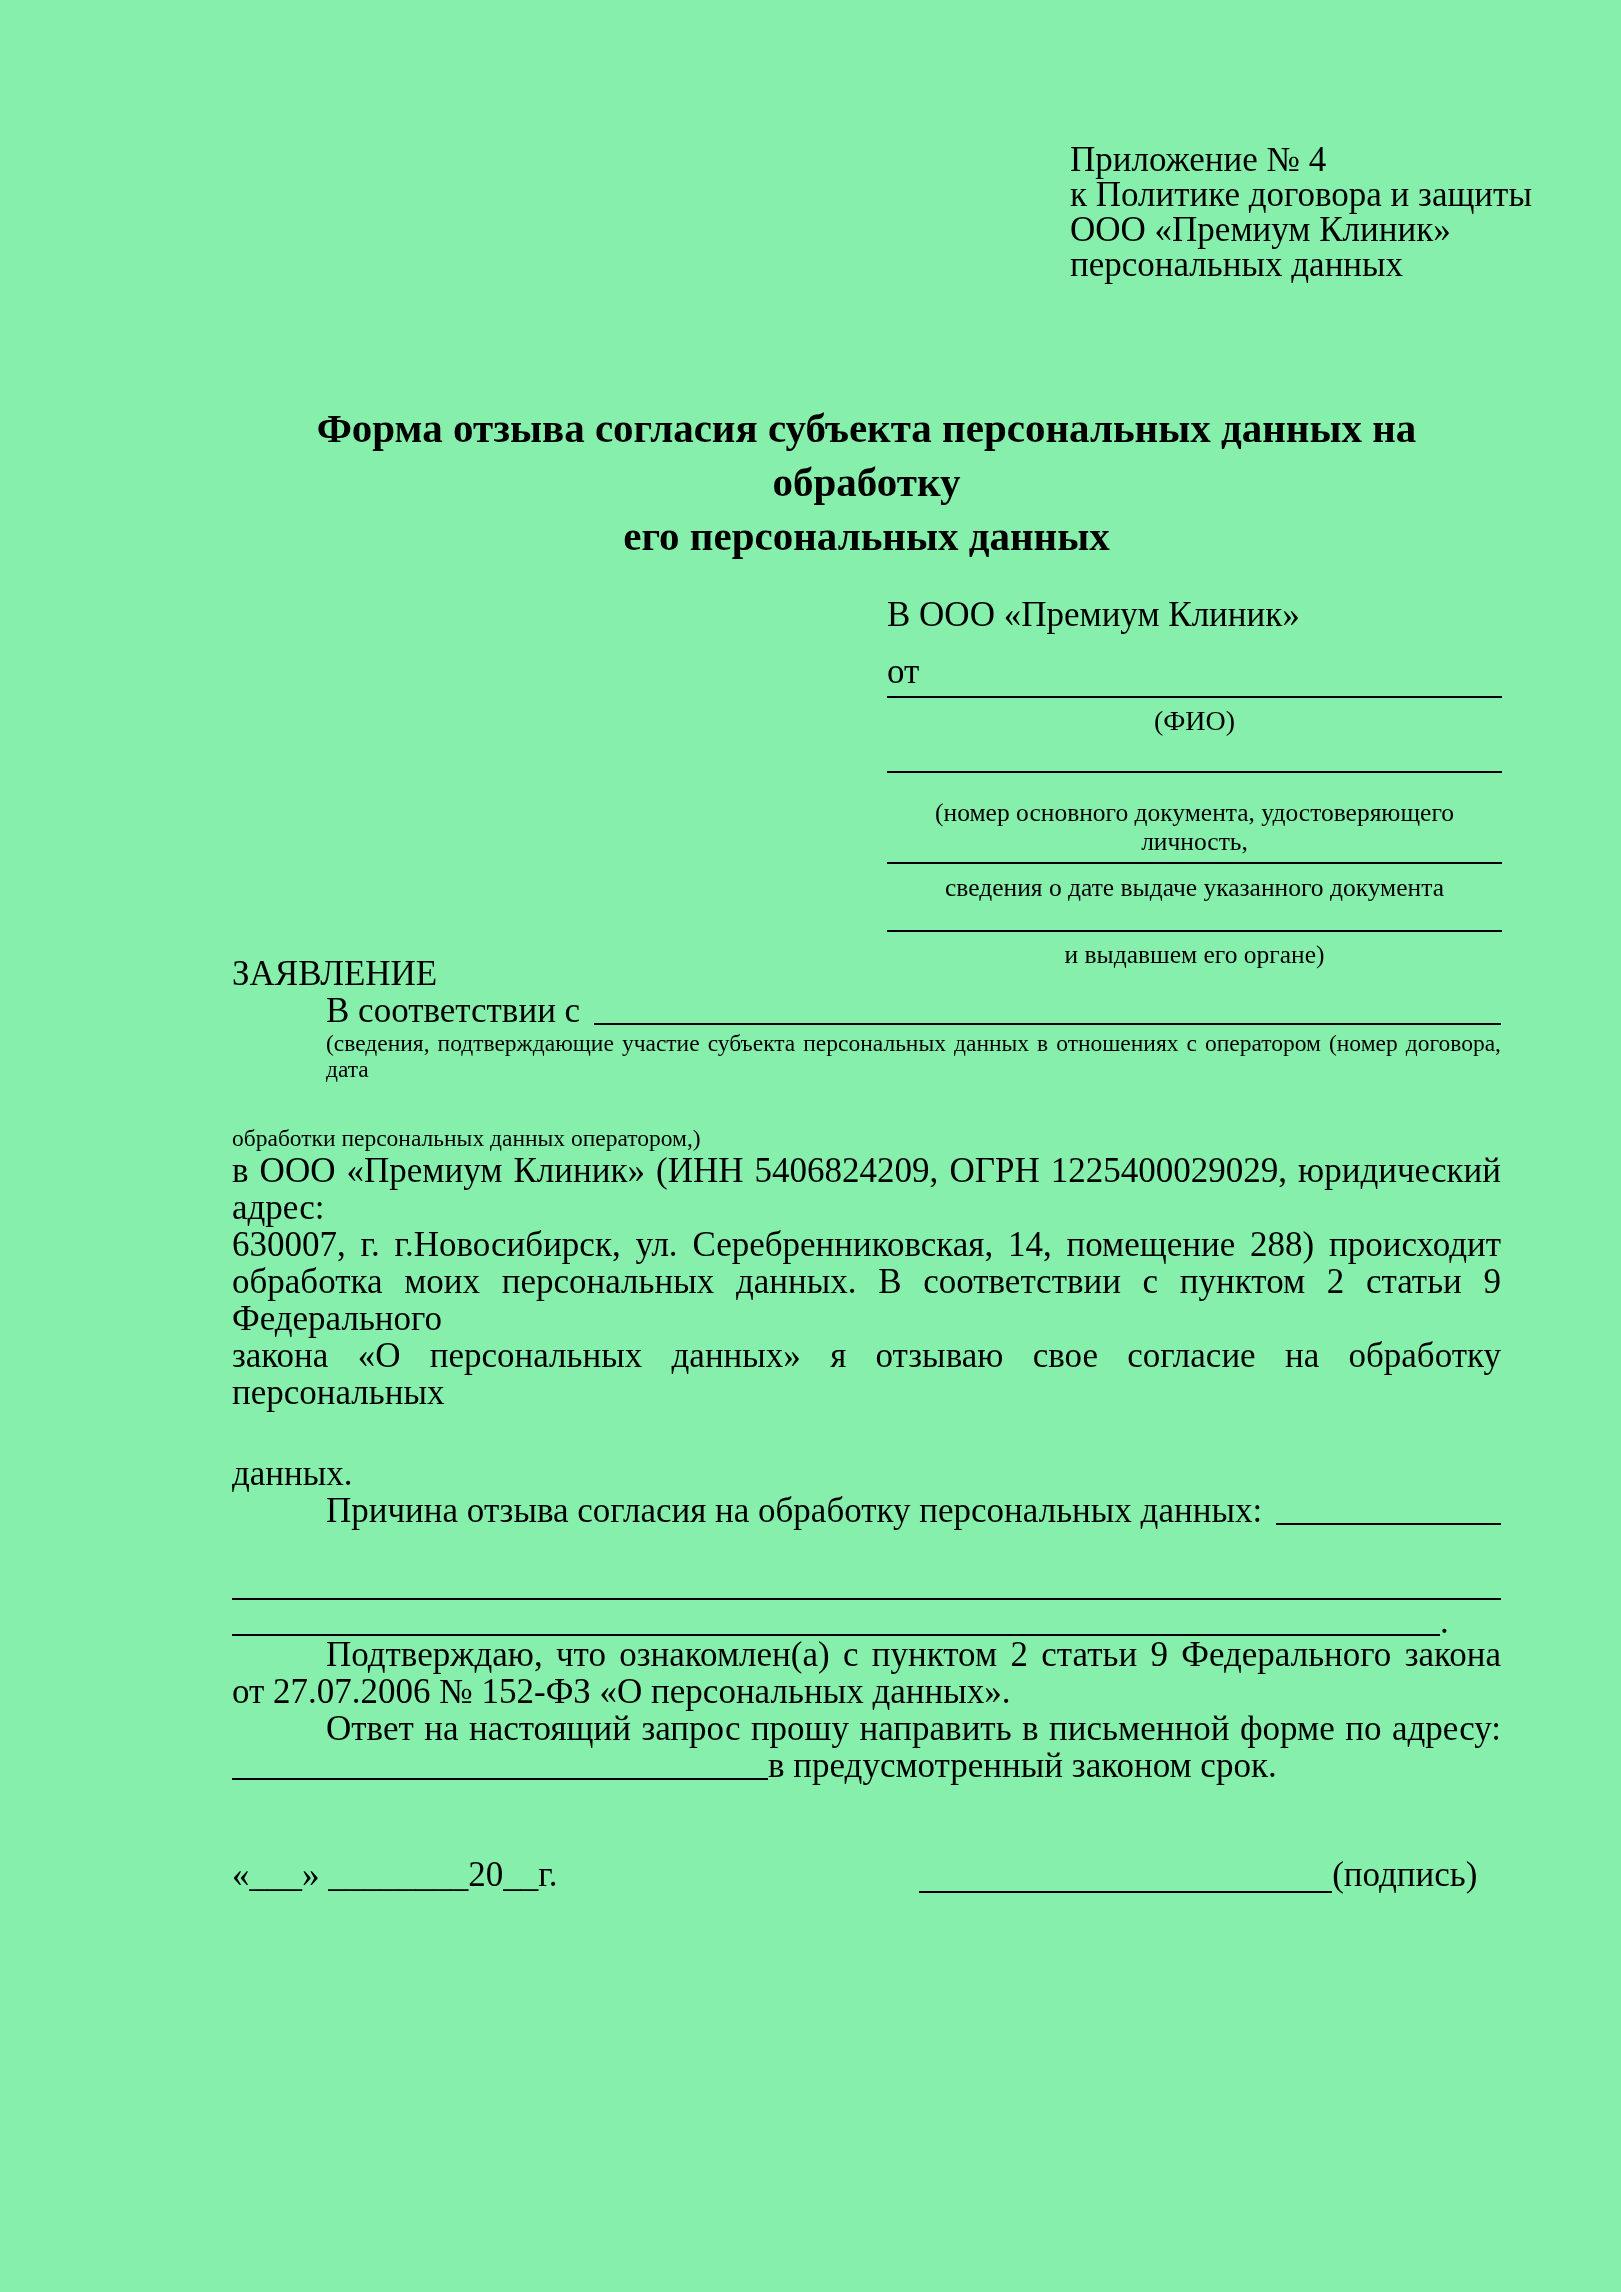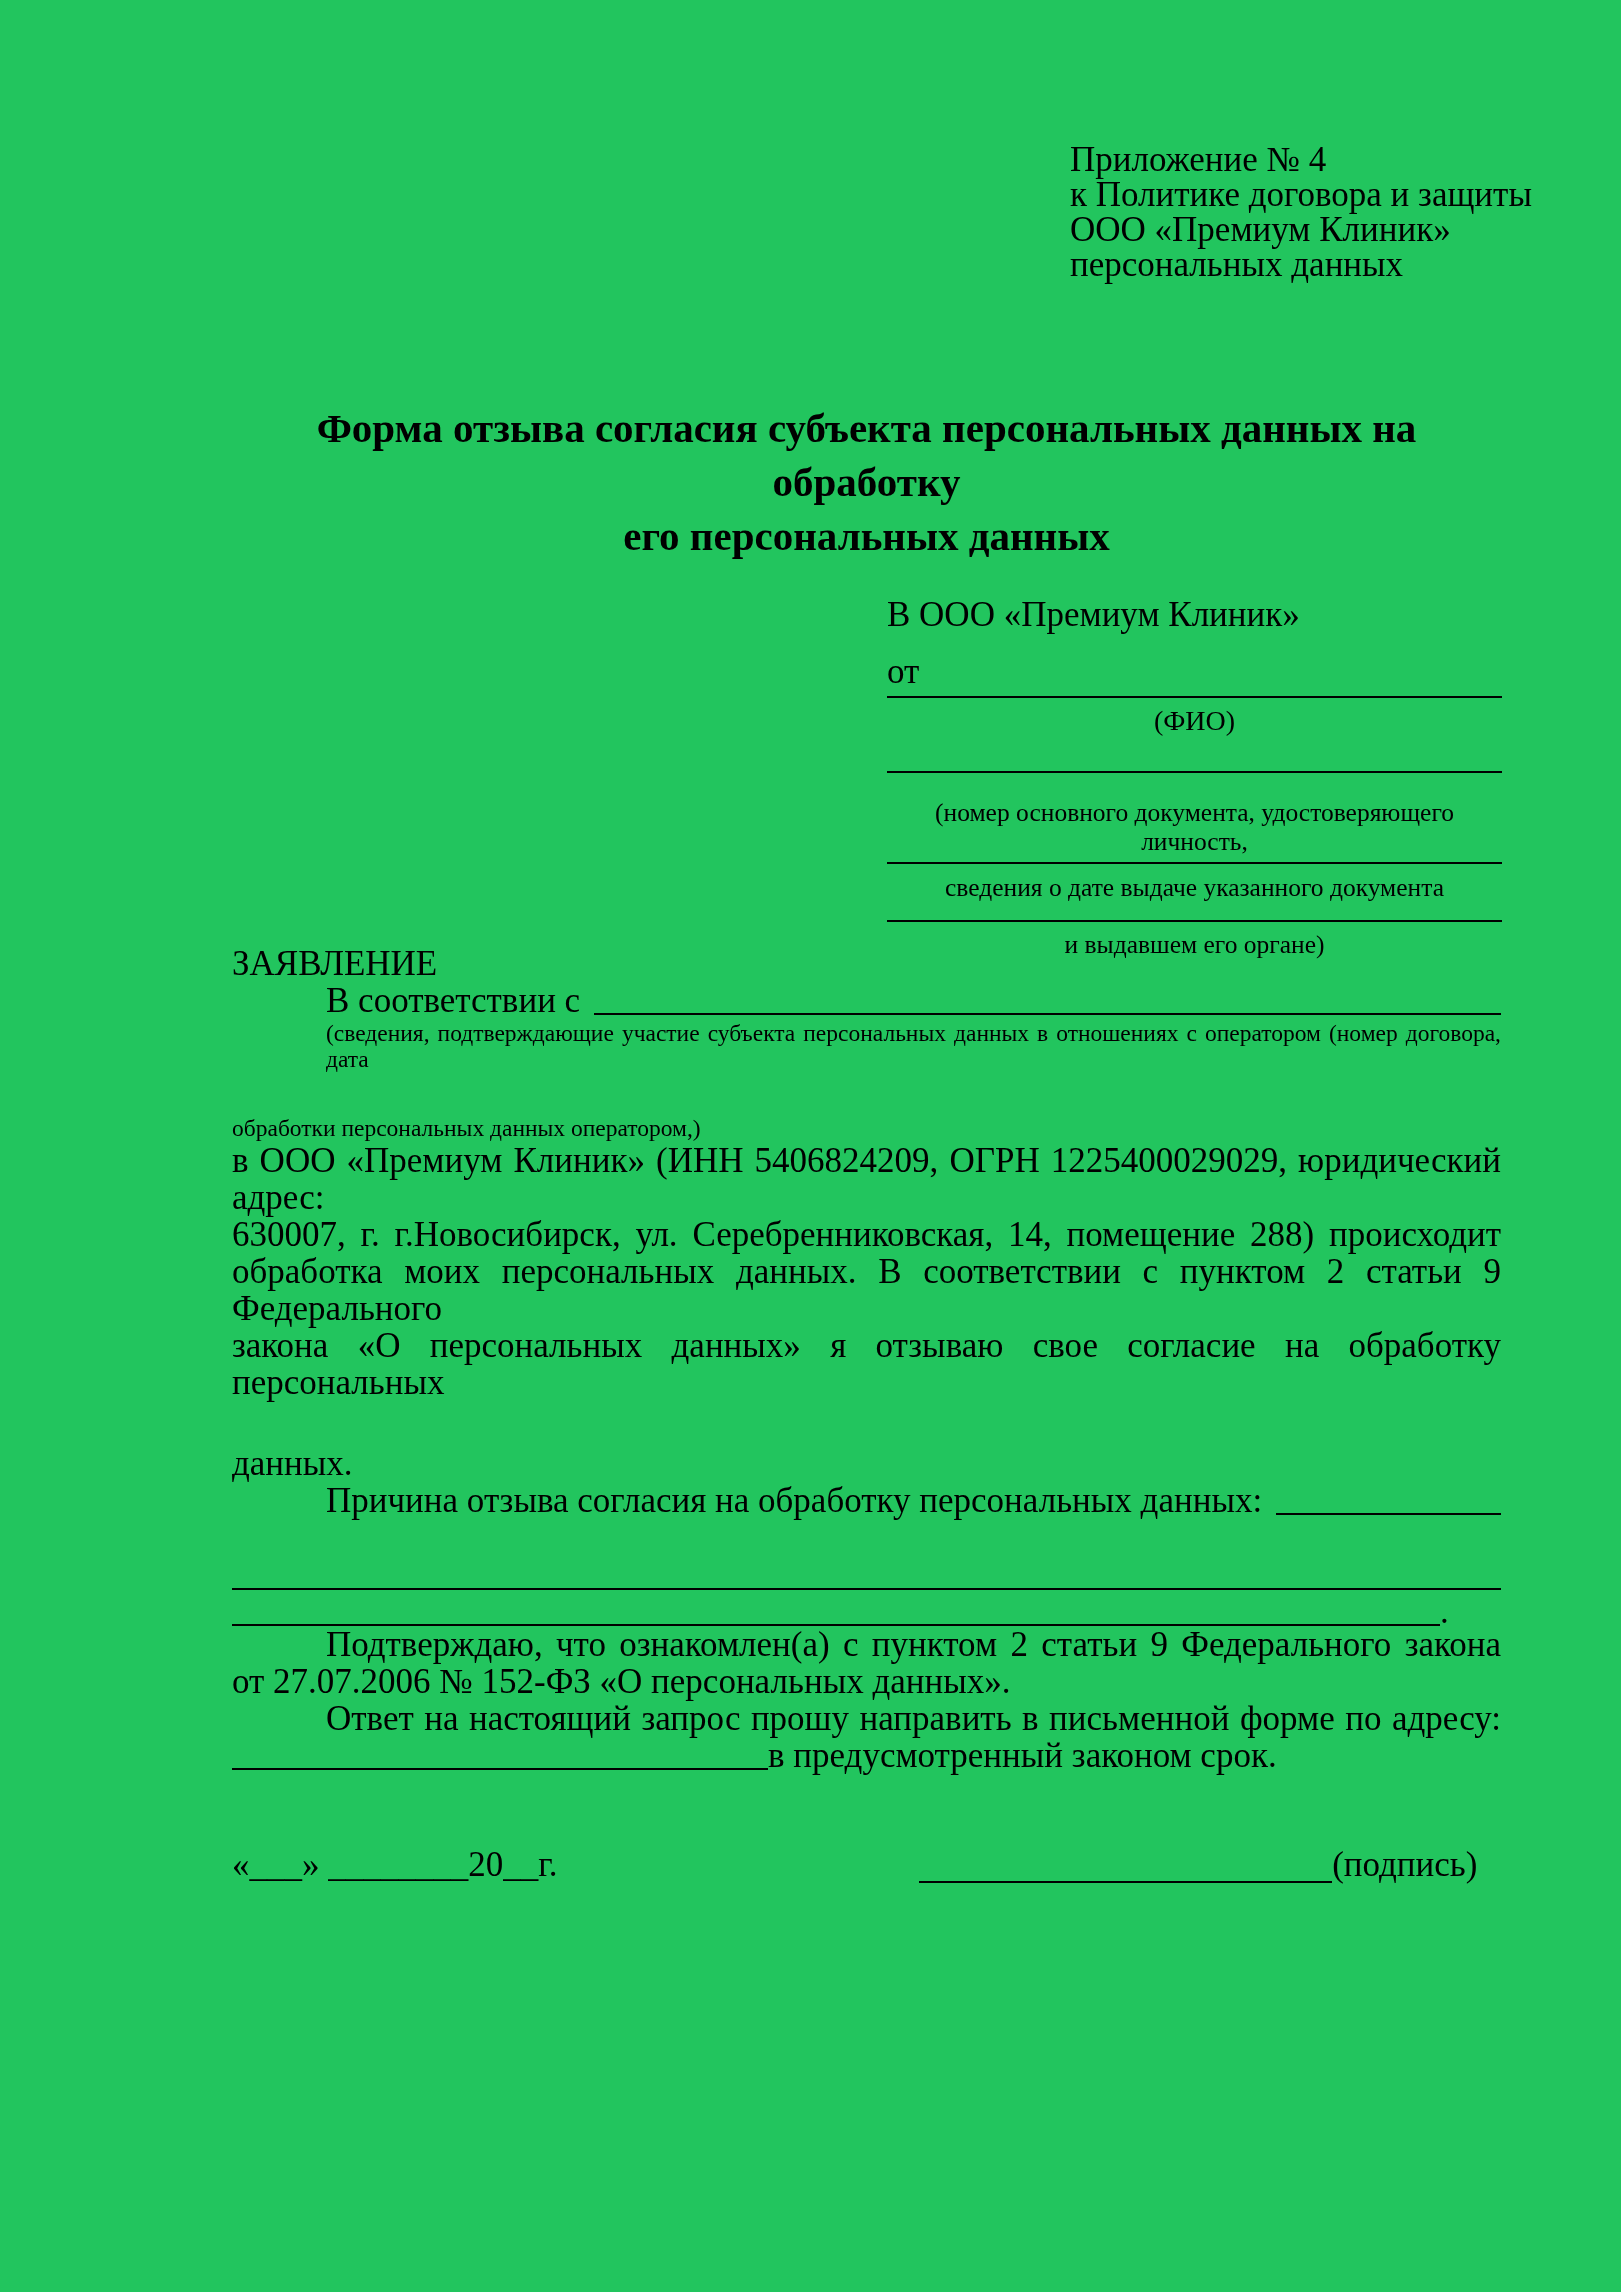--- a/index.html
+++ b/index.html
@@ -1,36 +1,36 @@
 <!DOCTYPE html>
 <html><head>
 <meta charset="utf-8">
 <style>
   html,body{margin:0;padding:0;background:#888;}
   .page{
     position:relative;
     width:1621px;height:2293px;
     margin:0 auto;
-    background:#22c55e;color:#000;
+    background:#86efac;color:#000;
     font-family:"Liberation Serif","DejaVu Serif",serif;
     font-size:35px;line-height:37px;
     box-sizing:border-box;
     padding:142px 120px 0 232px;
     overflow:hidden;
   }
   .appendix{margin-left:838px;line-height:35px;white-space:nowrap;}
   .doc-title{margin-top:119px;text-align:center;font-weight:bold;font-size:41px;line-height:54px;}
   .addressee{margin-top:32px;margin-left:655px;width:615px;}
   .addr-to{height:57px;line-height:39px;}
   .addr-from{height:44px;line-height:39px;}
   .blank-rule{height:0;border-bottom:2.9px solid #000;}
   .addr-cap{text-align:center;font-size:25.5px;line-height:29px;box-sizing:border-box;}
   .cap-fio{height:73px;padding-top:7.8px;font-size:28px;}
   .cap-doc{height:89px;padding-top:25px;}
-  .cap-date{height:56px;padding-top:8.8px;}
+  .cap-date{height:66px;padding-top:8.8px;}
   .cap-issuer{height:39px;padding-top:7.8px;}
   .statement-heading{margin-top:-15.7px;height:37px;}
   .flex-line{display:flex;}
   .indent{padding-left:94px;}
   .fill{flex:1 1 auto;border-bottom:2.9px solid #000;margin-bottom:3.9px;}
   .small-note{margin-top:2px;font-size:23.5px;line-height:25.5px;text-align:justify;}
   .jl{text-align:justify;text-align-last:justify;}
   .note-last{text-align:center;text-align-last:left;margin-top:44px;}
   .body-par{text-align:justify;}
   .rule1{height:69px;border-bottom:2.9px solid #000;}

